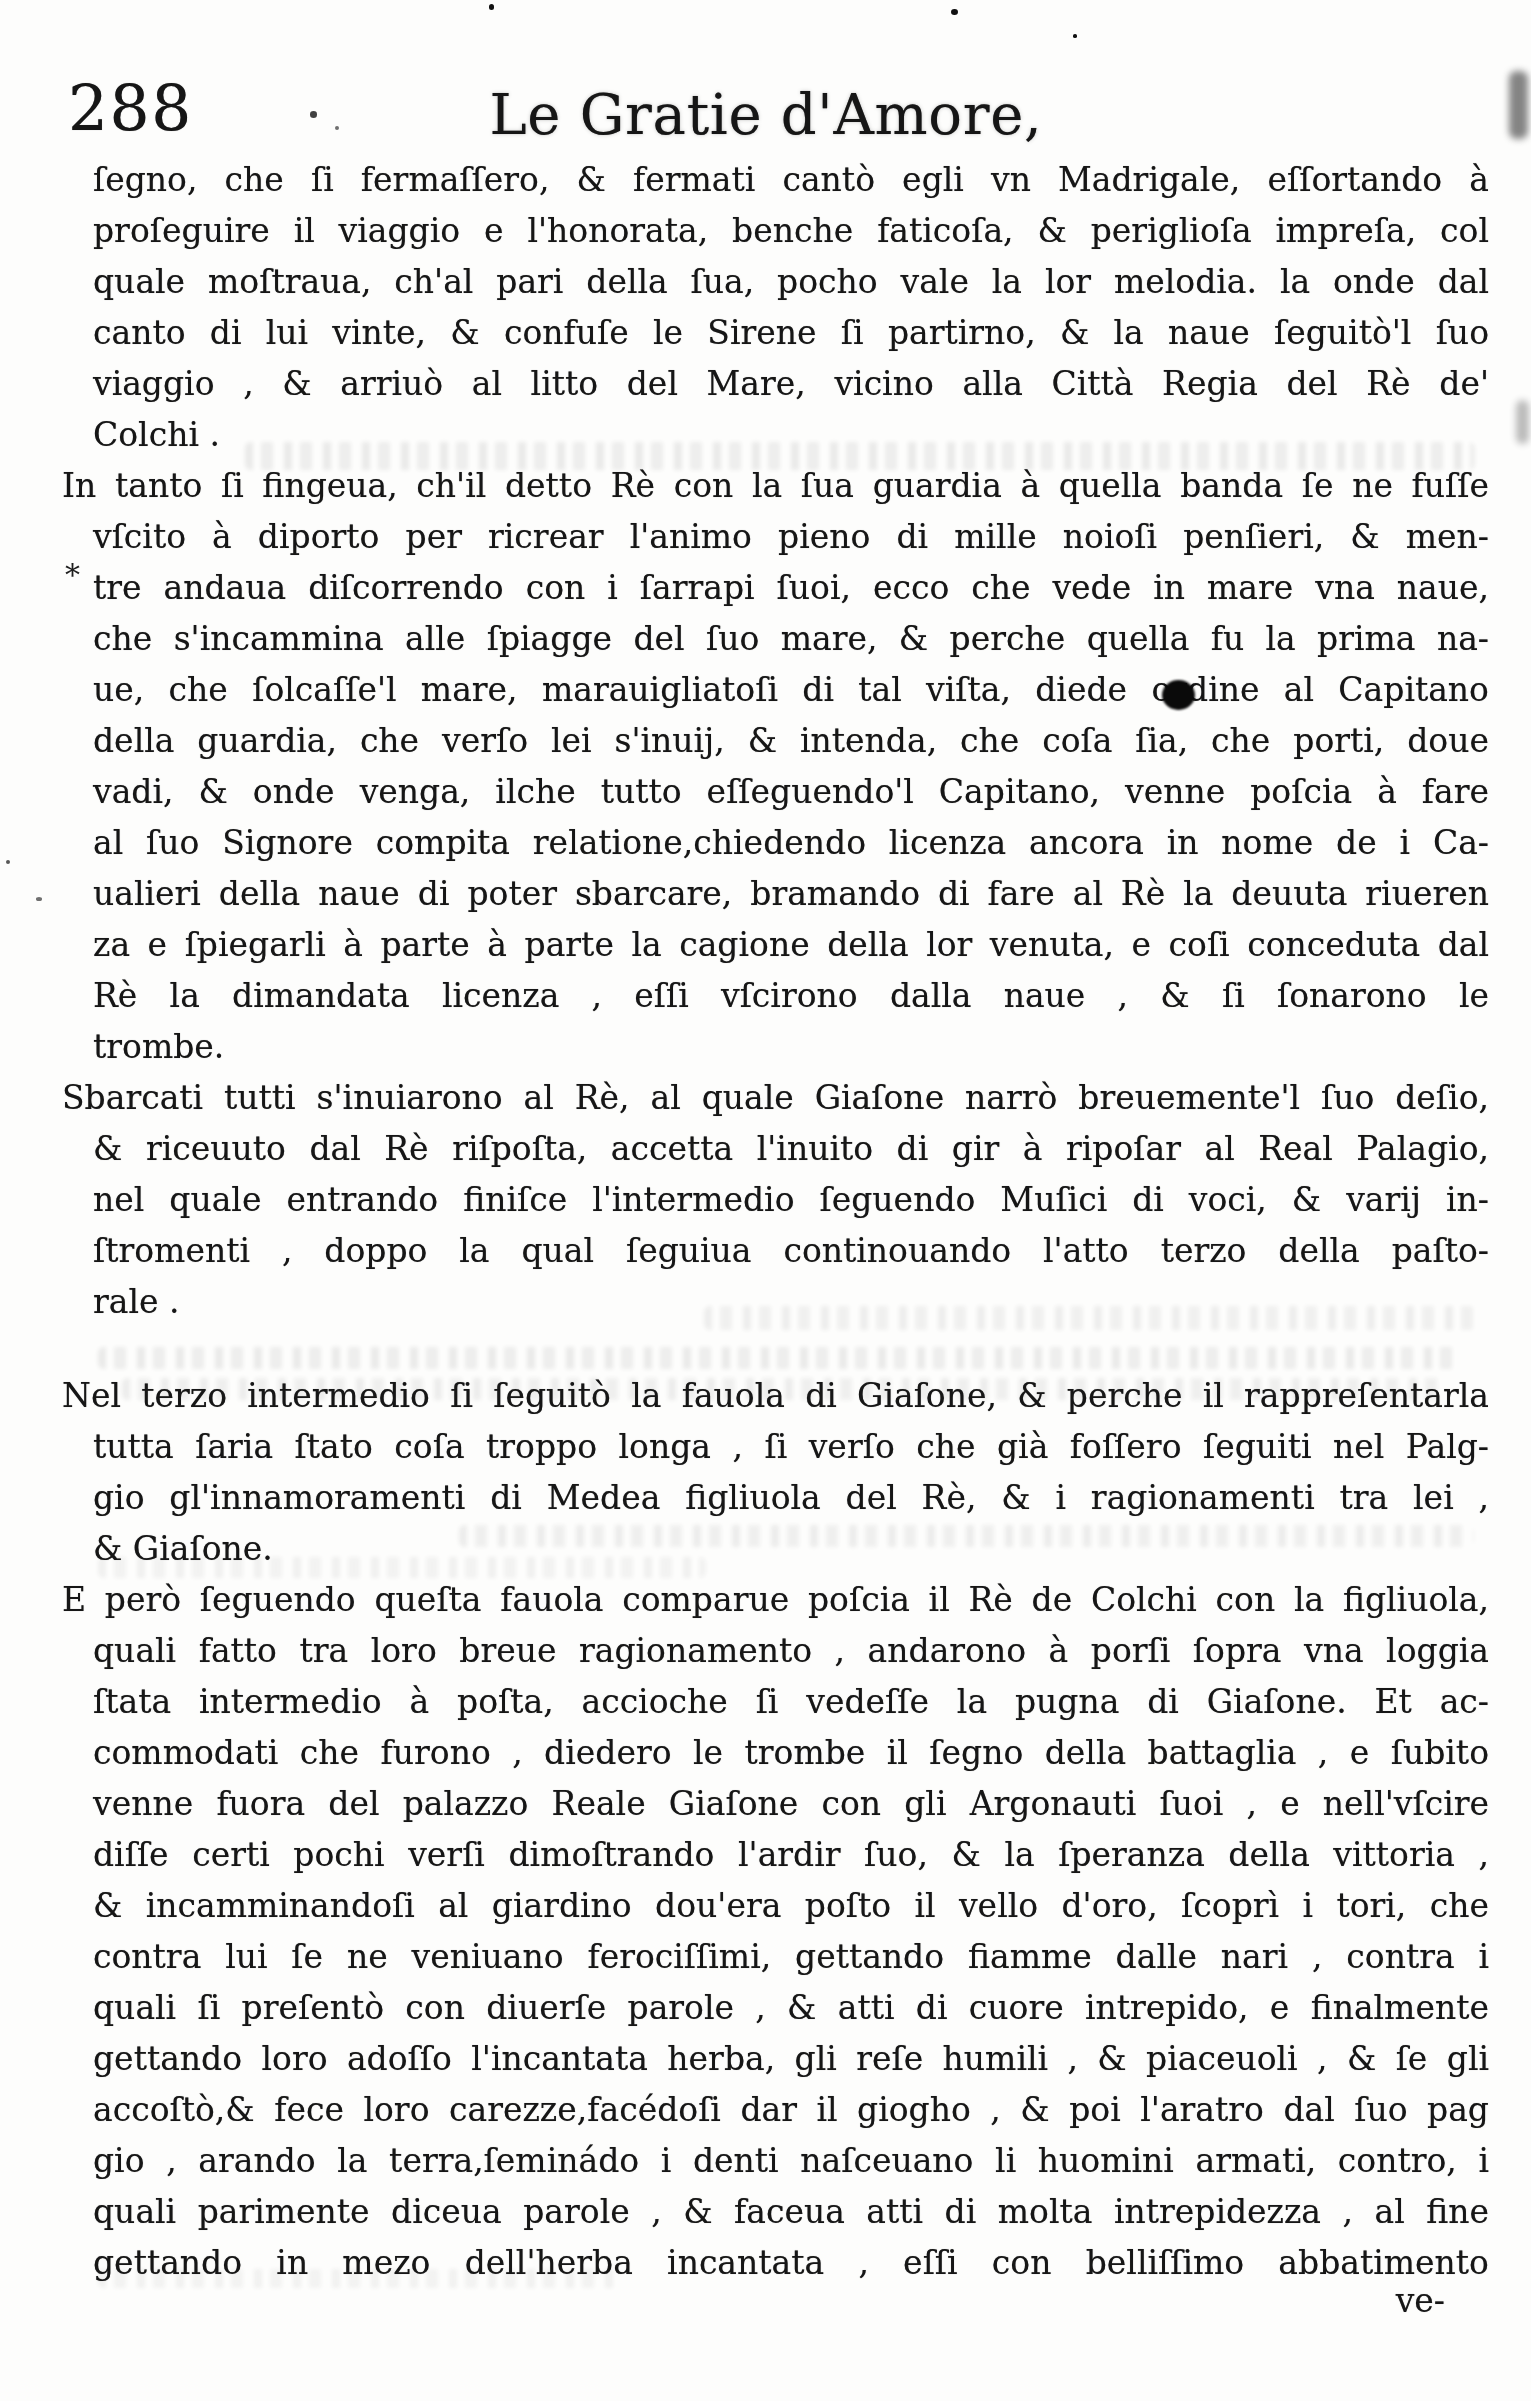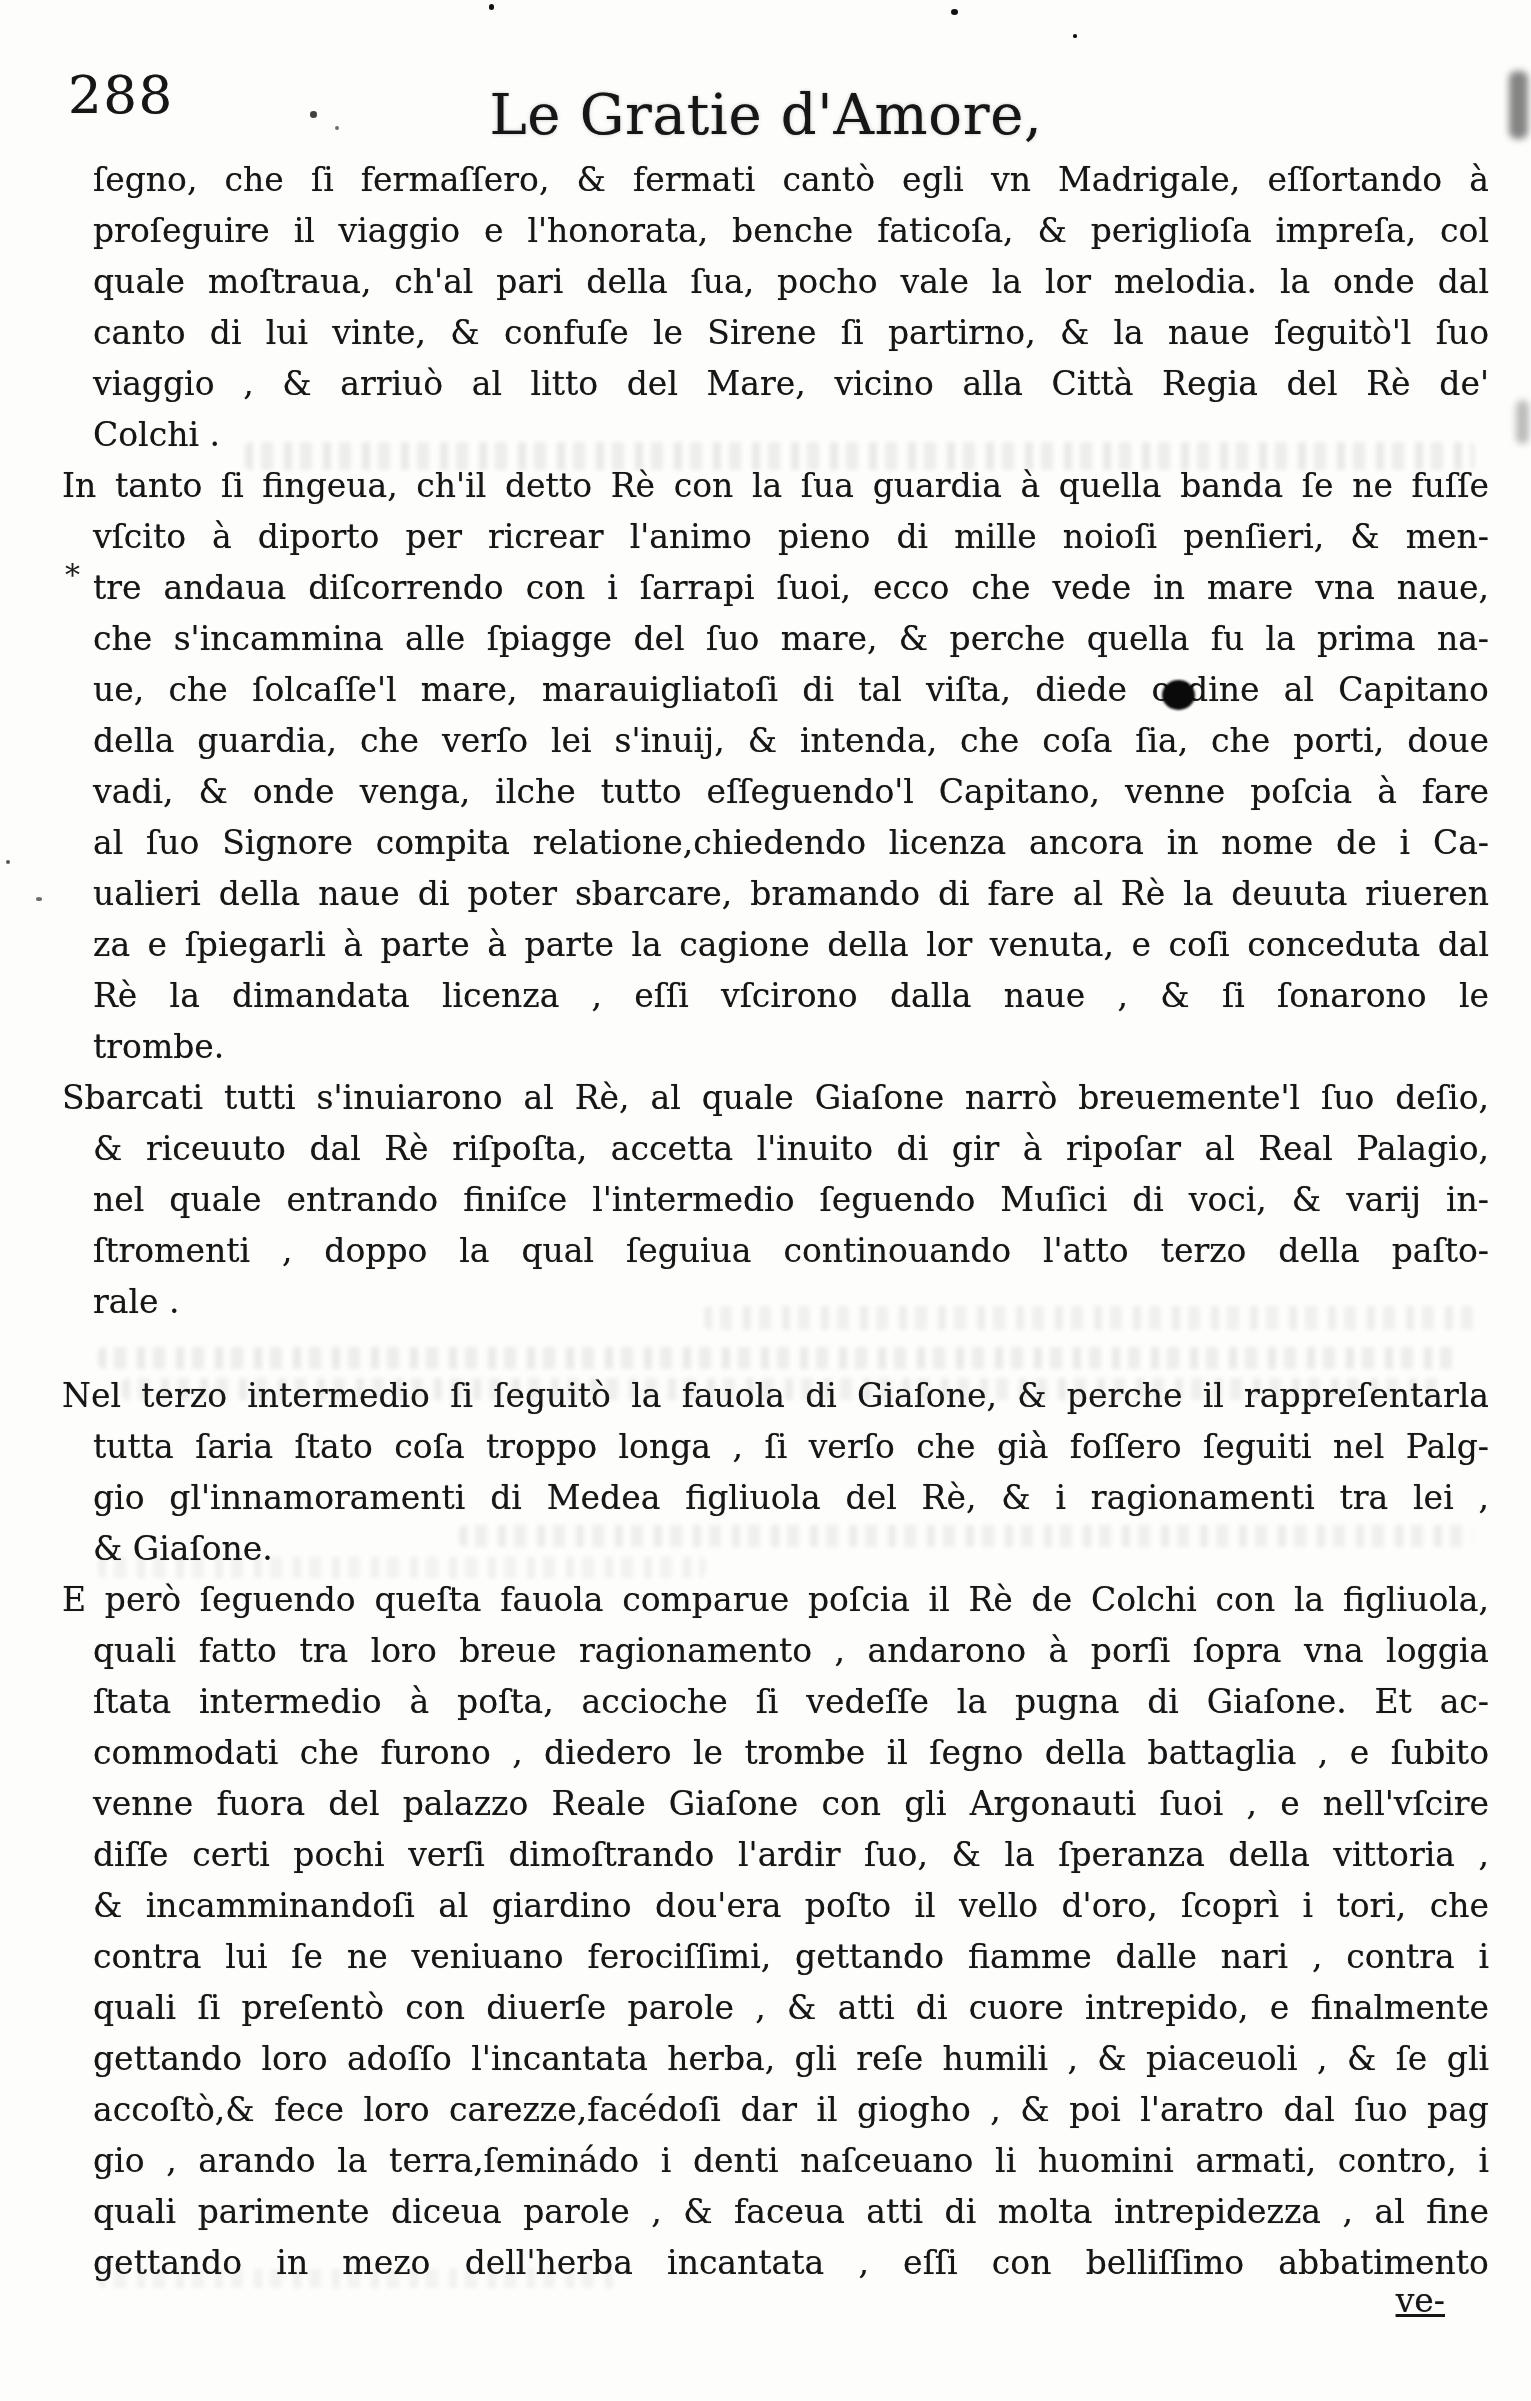--- a/index.html
+++ b/index.html
@@ -11,22 +11,22 @@
   body{
     position:relative;
     background:var(--paper);
     font-family:"DejaVu Serif","Liberation Serif",serif;
     color:var(--ink);
     overflow:hidden;
   }
   
   .header{position:absolute;top:62px;left:0;width:100%;height:89px;}
   .page-number{
-    position:absolute;left:68px;top:2px;
-    font-size:53px;letter-spacing:1.5px;
+    position:absolute;left:68px;top:11px;
+    font-size:63px;letter-spacing:1.5px;
     text-shadow:0 0 0.7px rgba(0,0,0,.55);
   }
   .running-title{
     position:absolute;left:50%;transform:translateX(-50%);top:0;
     font-size:56px;letter-spacing:0.7px;white-space:nowrap;
     text-shadow:0 0 0.7px rgba(0,0,0,.5), 0 0 4.4px rgba(0,0,0,.18);
     margin-top:20px;
   }
   
   .text-block{
@@ -40,21 +40,21 @@
     text-align:justify;
     text-align-last:justify;
     white-space:nowrap;
     height:51px;
   }
   .line.short{text-align-last:left;}
   .para.outdent .line.first{margin-left:-31px;}
   
   .catchword{
     position:absolute;right:87px;top:2281px;
-    font-size:33px;text-shadow:0 0 0.7px rgba(0,0,0,.5);text-decoration:underline;
+    font-size:33px;text-shadow:0 0 0.7px rgba(0,0,0,.5);
   }
   
   .marginal-mark{
     position:absolute;left:65px;top:557px;
     font-size:30px;color:#1d1d1d;
   }
   
   .ghost{
     position:absolute;
     background:repeating-linear-gradient(90deg,

